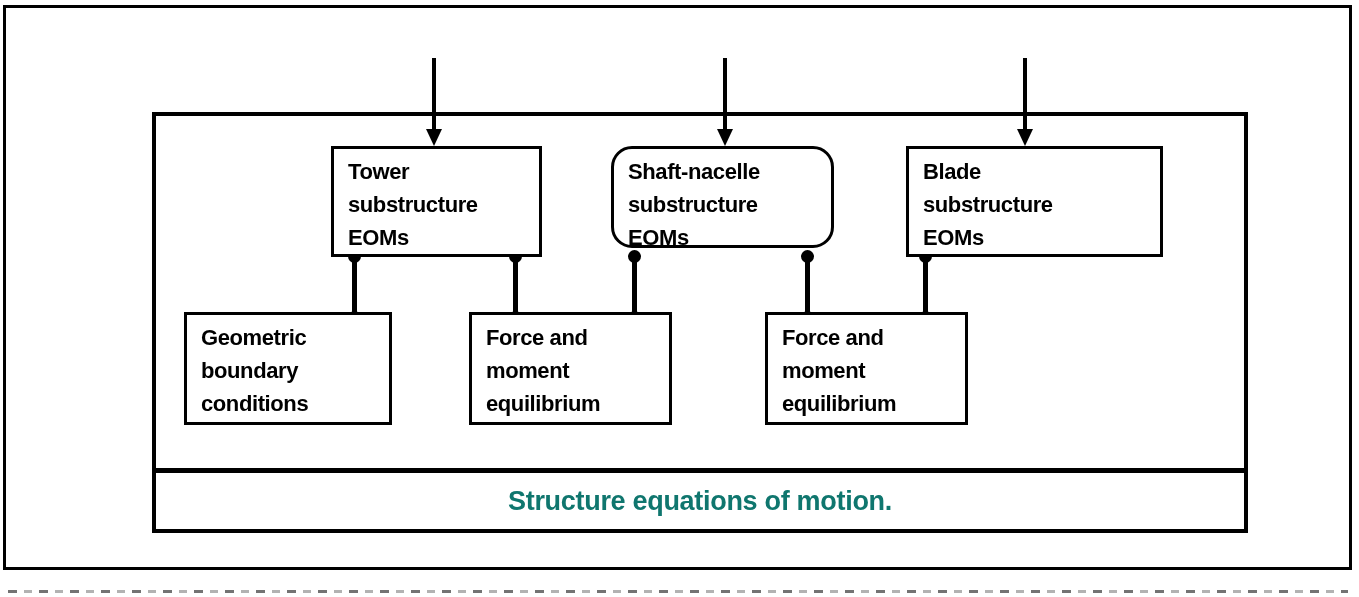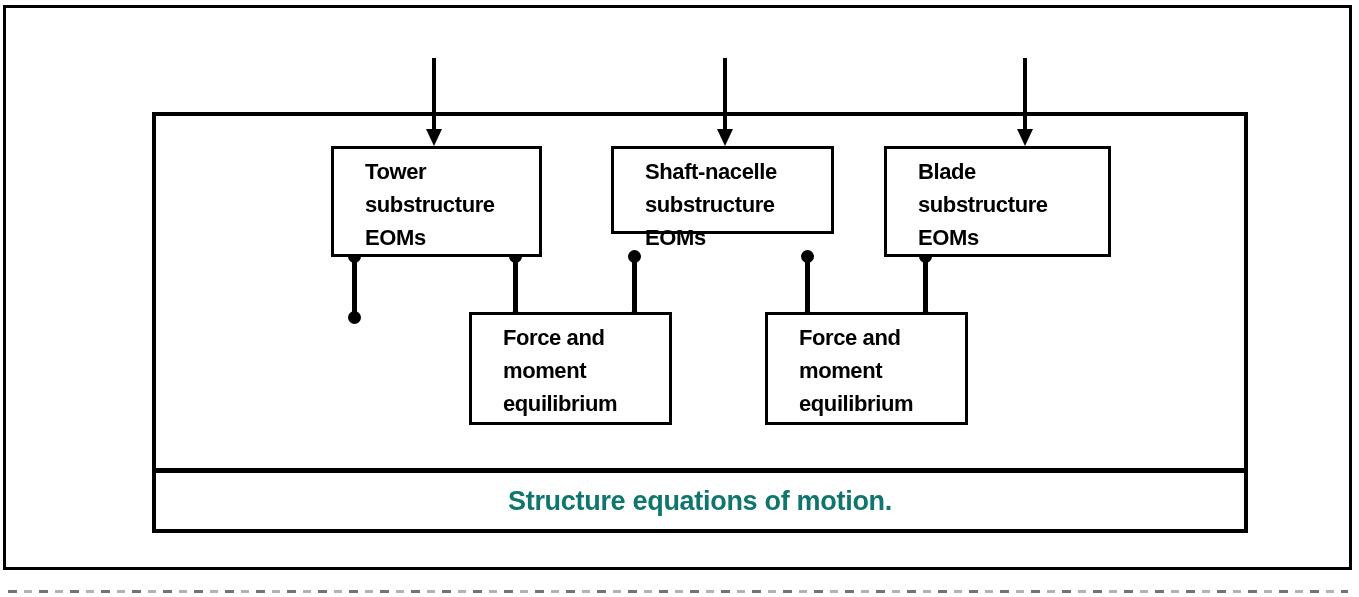--- a/index.html
+++ b/index.html
@@ -80,21 +80,21 @@
     color: #0f766e;
     letter-spacing: -0.3px;
     white-space: nowrap;
   }
   
   .node {
     position: absolute;
     box-sizing: border-box;
     border: 3px solid #000000;
     background: #ffffff;
-    padding: 6px 0 0 31px;
+    padding: 6px 0 0 14px;
   }
   .node-line {
     display: block;
     font-family: "Liberation Sans", sans-serif;
     font-size: 22px;
     font-weight: 700;
     color: #000000;
     line-height: 33px;
     letter-spacing: -0.4px;
     white-space: nowrap;
@@ -183,32 +183,37 @@
     <div class="dot" style="top:-6px;"></div>
     <div class="dot" style="top:55px;"></div>
   </div>
 
   <div class="node" style="left:331px; top:146px; width:211px; height:111px;">
     <span class="node-line">Tower</span>
     <span class="node-line">substructure</span>
     <span class="node-line">EOMs</span>
   </div>
 
-  <div class="node" style="left:611px; top:146px; width:223px; height:88px;">
+  <div class="node" style="left:611px; top:146px; width:223px; height:102px;border-radius:21px;">
     <span class="node-line">Shaft-nacelle</span>
     <span class="node-line">substructure</span>
     <span class="node-line">EOMs</span>
   </div>
 
-  <div class="node" style="left:884px; top:146px; width:227px; height:111px;">
+  <div class="node" style="left:906px; top:146px; width:257px; height:111px;">
     <span class="node-line">Blade</span>
     <span class="node-line">substructure</span>
     <span class="node-line">EOMs</span>
   </div>
 
+  <div class="node" style="left:184px; top:312px; width:208px; height:113px;">
+    <span class="node-line">Geometric</span>
+    <span class="node-line">boundary</span>
+    <span class="node-line">conditions</span>
+  </div>
 
   <div class="node" style="left:469px; top:312px; width:203px; height:113px;">
     <span class="node-line">Force and</span>
     <span class="node-line">moment</span>
     <span class="node-line">equilibrium</span>
   </div>
 
   <div class="node" style="left:765px; top:312px; width:203px; height:113px;">
     <span class="node-line">Force and</span>
     <span class="node-line">moment</span>

